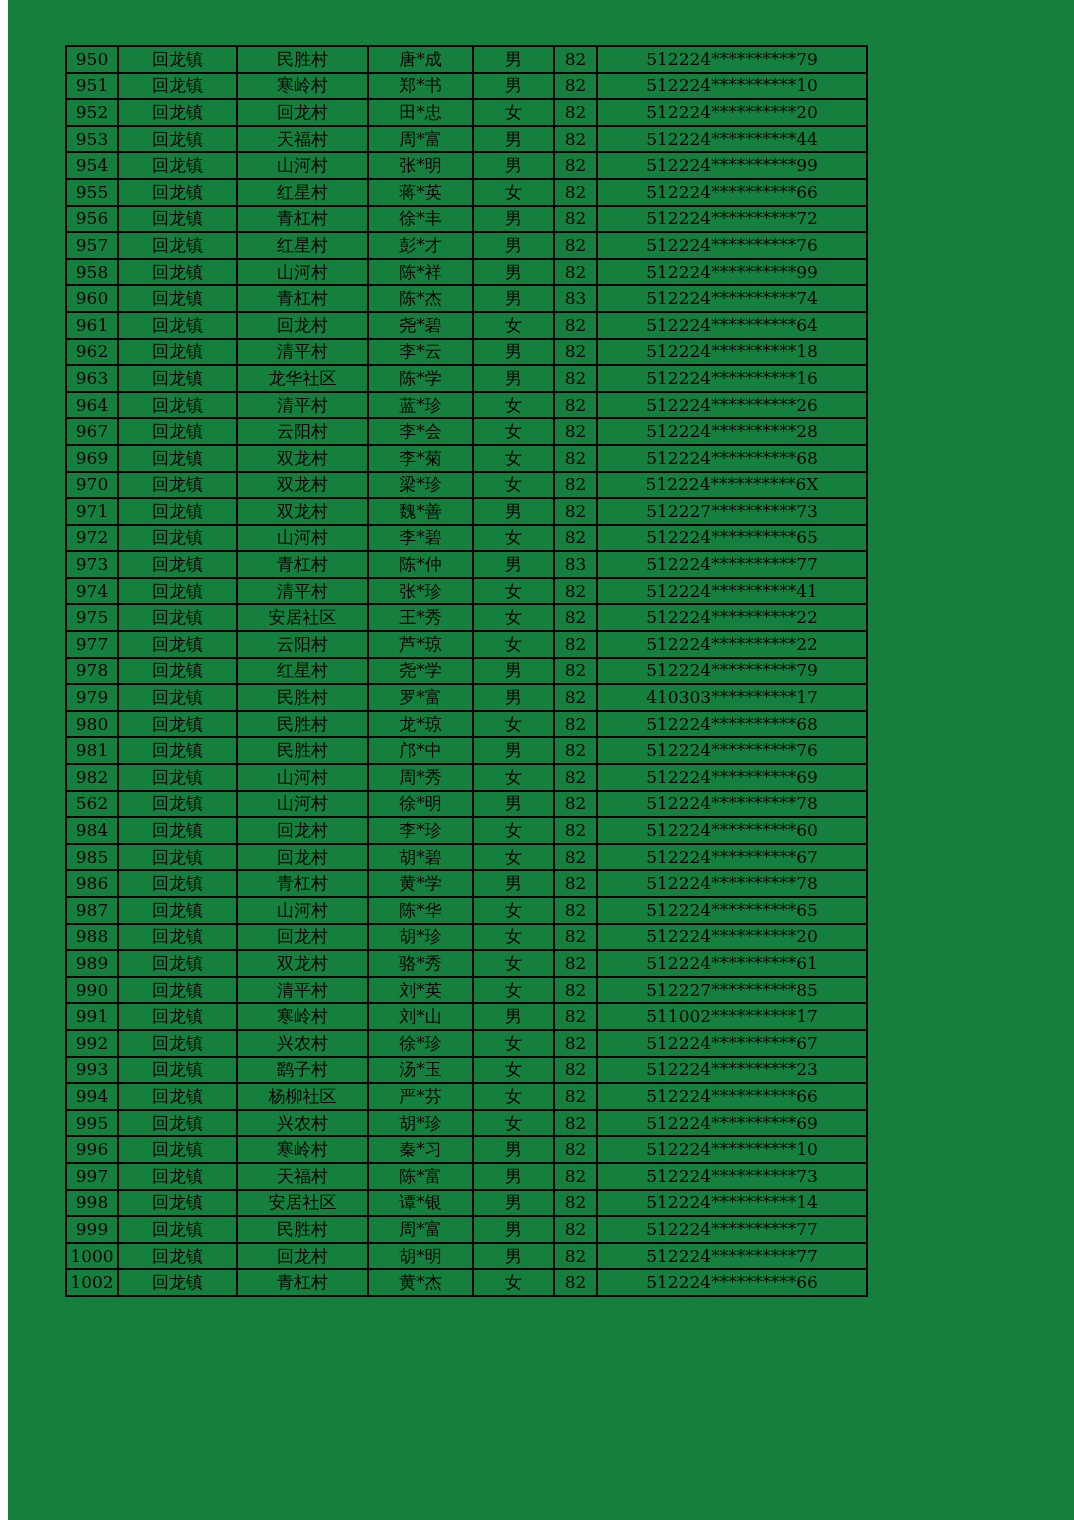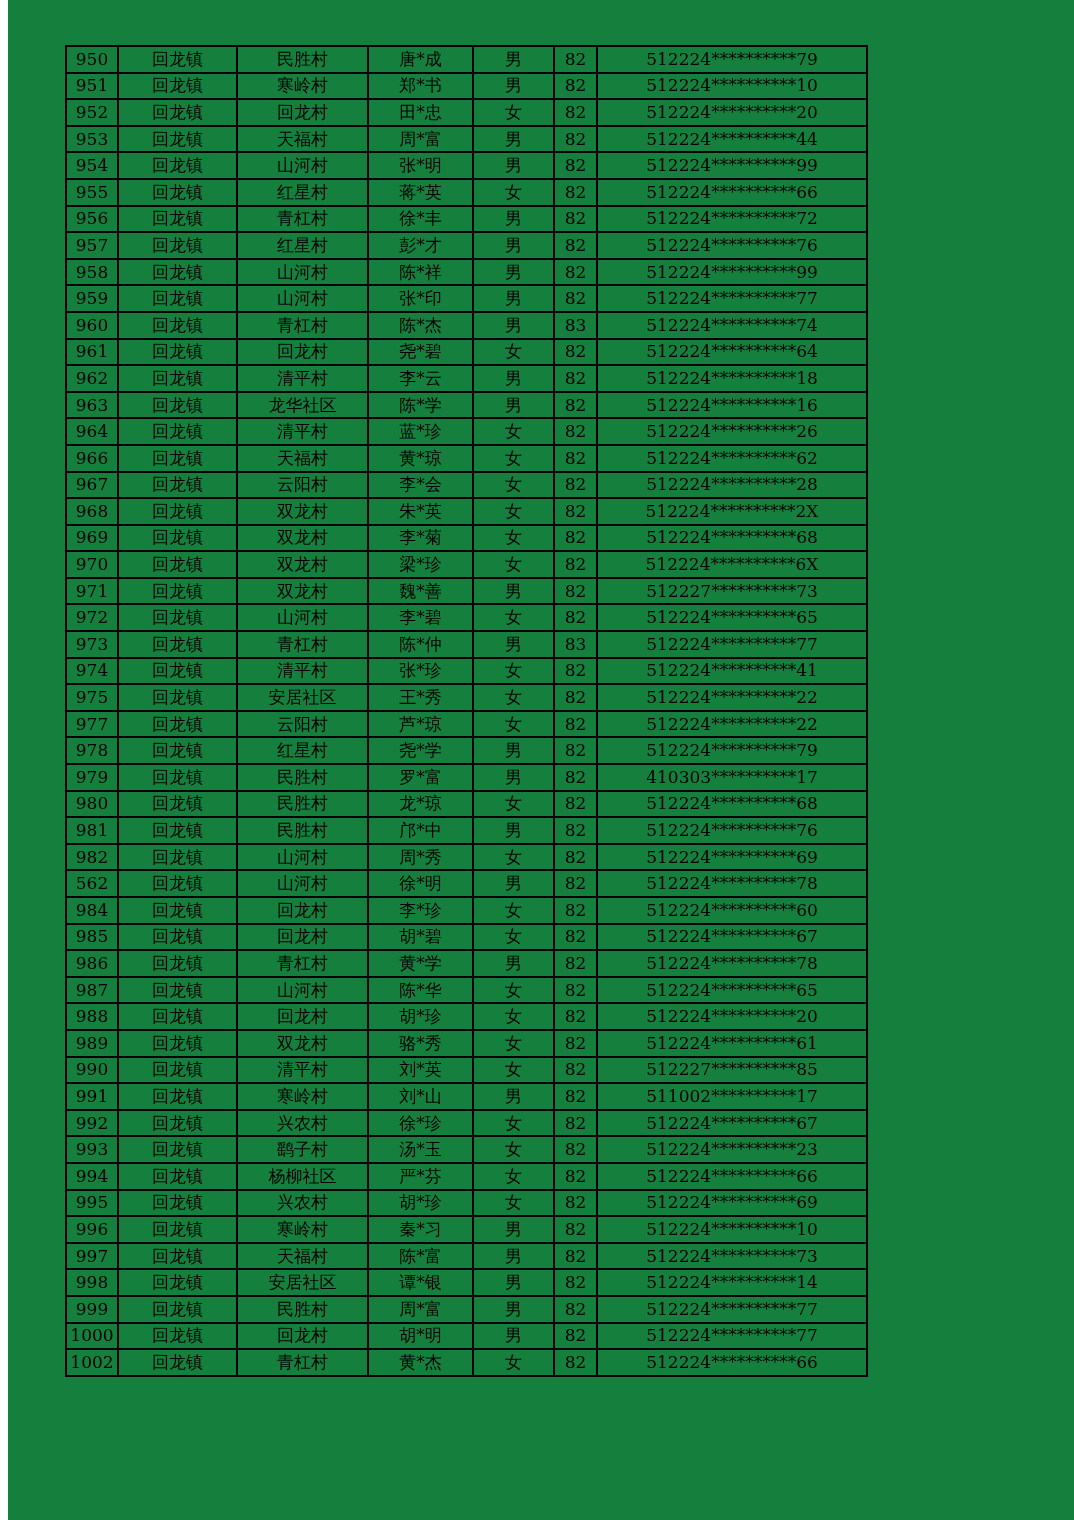--- a/index.html
+++ b/index.html
@@ -136,29 +136,20 @@
         <tr>
           <td>958</td>
           <td>回龙镇</td>
           <td>山河村</td>
           <td>陈*祥</td>
           <td>男</td>
           <td>82</td>
           <td>512224**********99</td>
         </tr>
         <tr>
-          <td>959</td>
-          <td>回龙镇</td>
-          <td>山河村</td>
-          <td>张*印</td>
-          <td>男</td>
-          <td>82</td>
-          <td>512224**********77</td>
-        </tr>
-        <tr>
           <td>960</td>
           <td>回龙镇</td>
           <td>青杠村</td>
           <td>陈*杰</td>
           <td>男</td>
           <td>83</td>
           <td>512224**********74</td>
         </tr>
         <tr>
           <td>961</td>
@@ -190,45 +181,27 @@
         <tr>
           <td>964</td>
           <td>回龙镇</td>
           <td>清平村</td>
           <td>蓝*珍</td>
           <td>女</td>
           <td>82</td>
           <td>512224**********26</td>
         </tr>
         <tr>
-          <td>966</td>
-          <td>回龙镇</td>
-          <td>天福村</td>
-          <td>黄*琼</td>
-          <td>女</td>
-          <td>82</td>
-          <td>512224**********62</td>
-        </tr>
-        <tr>
           <td>967</td>
           <td>回龙镇</td>
           <td>云阳村</td>
           <td>李*会</td>
           <td>女</td>
           <td>82</td>
           <td>512224**********28</td>
-        </tr>
-        <tr>
-          <td>968</td>
-          <td>回龙镇</td>
-          <td>双龙村</td>
-          <td>朱*英</td>
-          <td>女</td>
-          <td>82</td>
-          <td>512224**********2X</td>
         </tr>
         <tr>
           <td>969</td>
           <td>回龙镇</td>
           <td>双龙村</td>
           <td>李*菊</td>
           <td>女</td>
           <td>82</td>
           <td>512224**********68</td>
         </tr>

